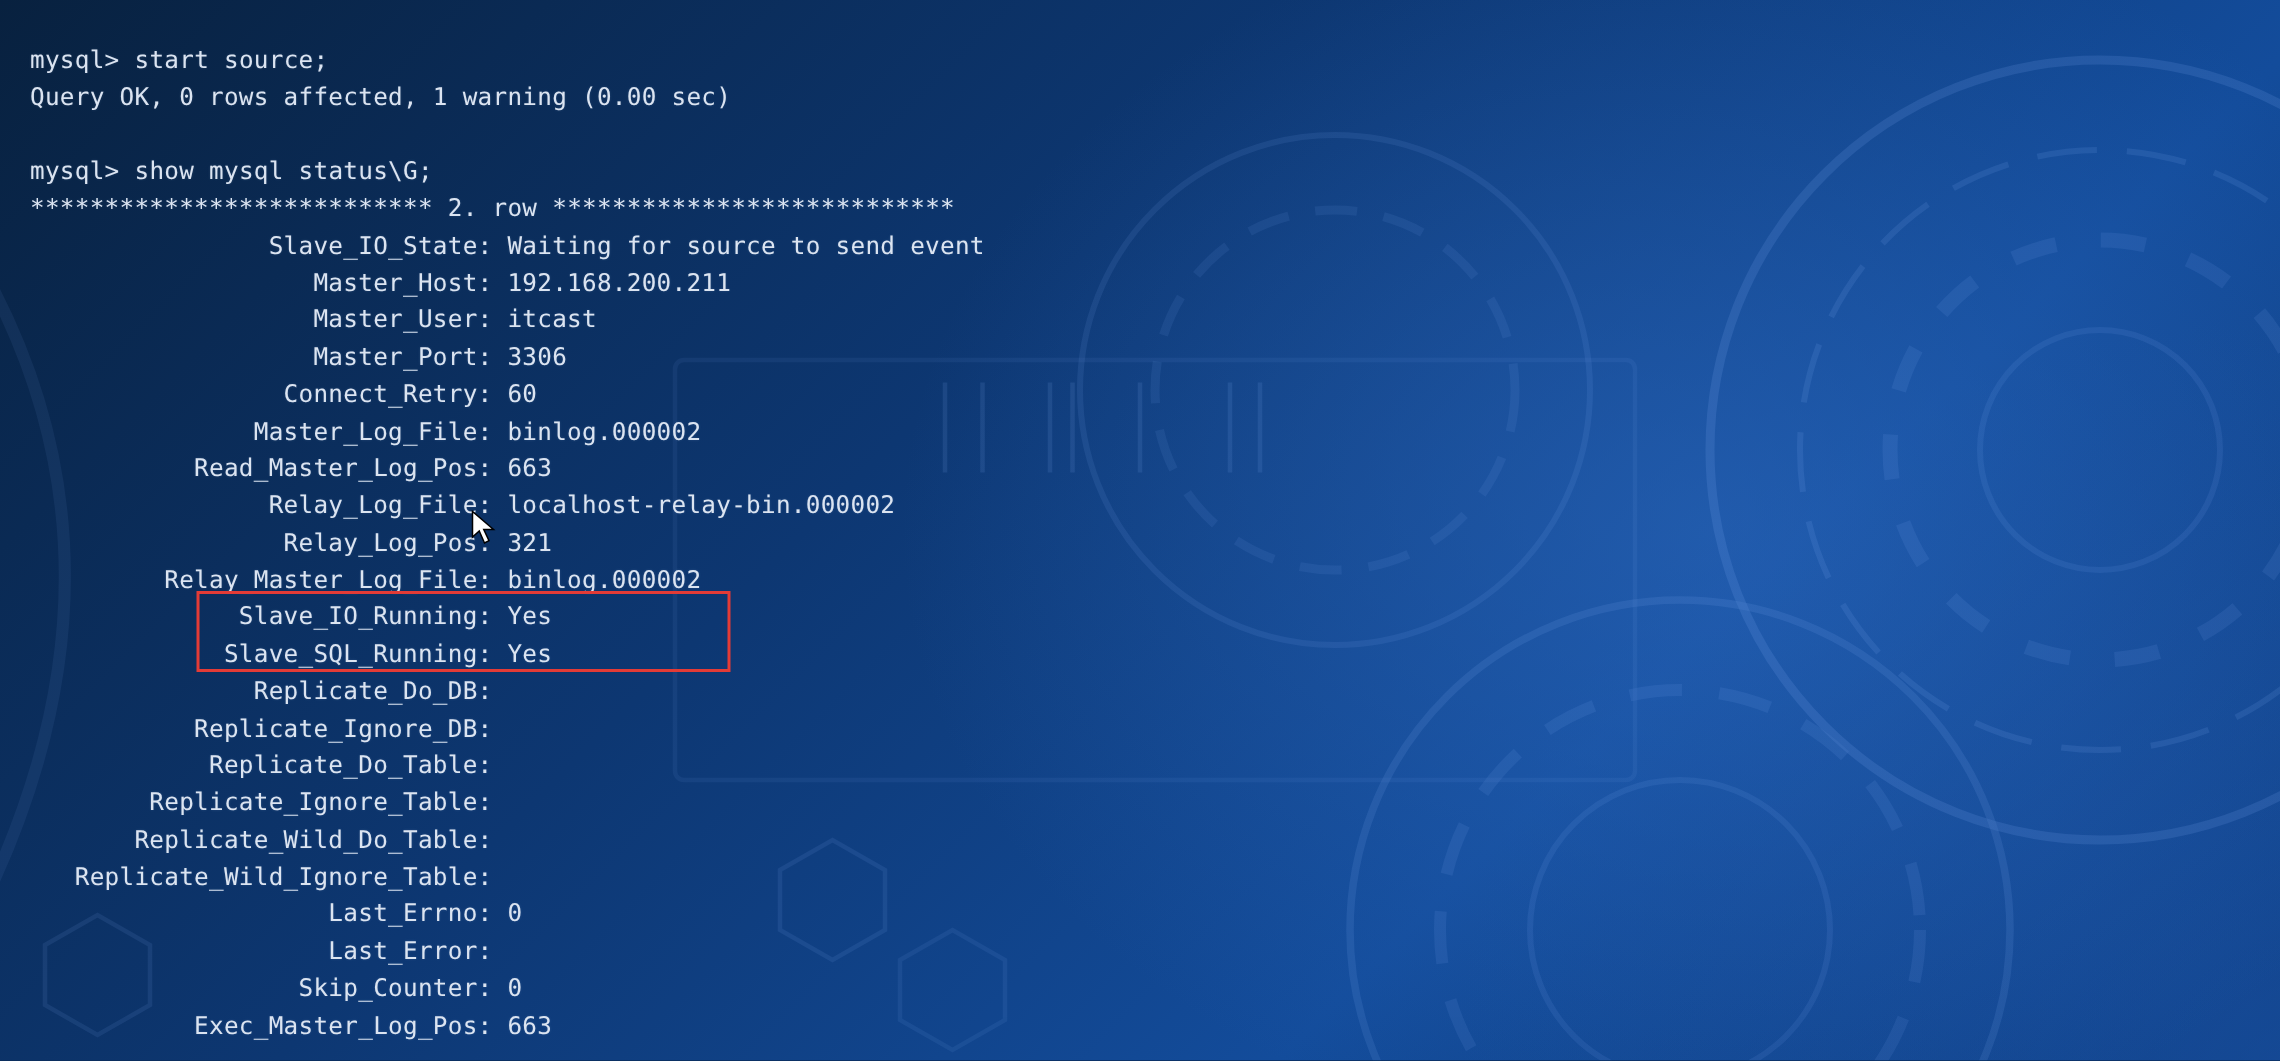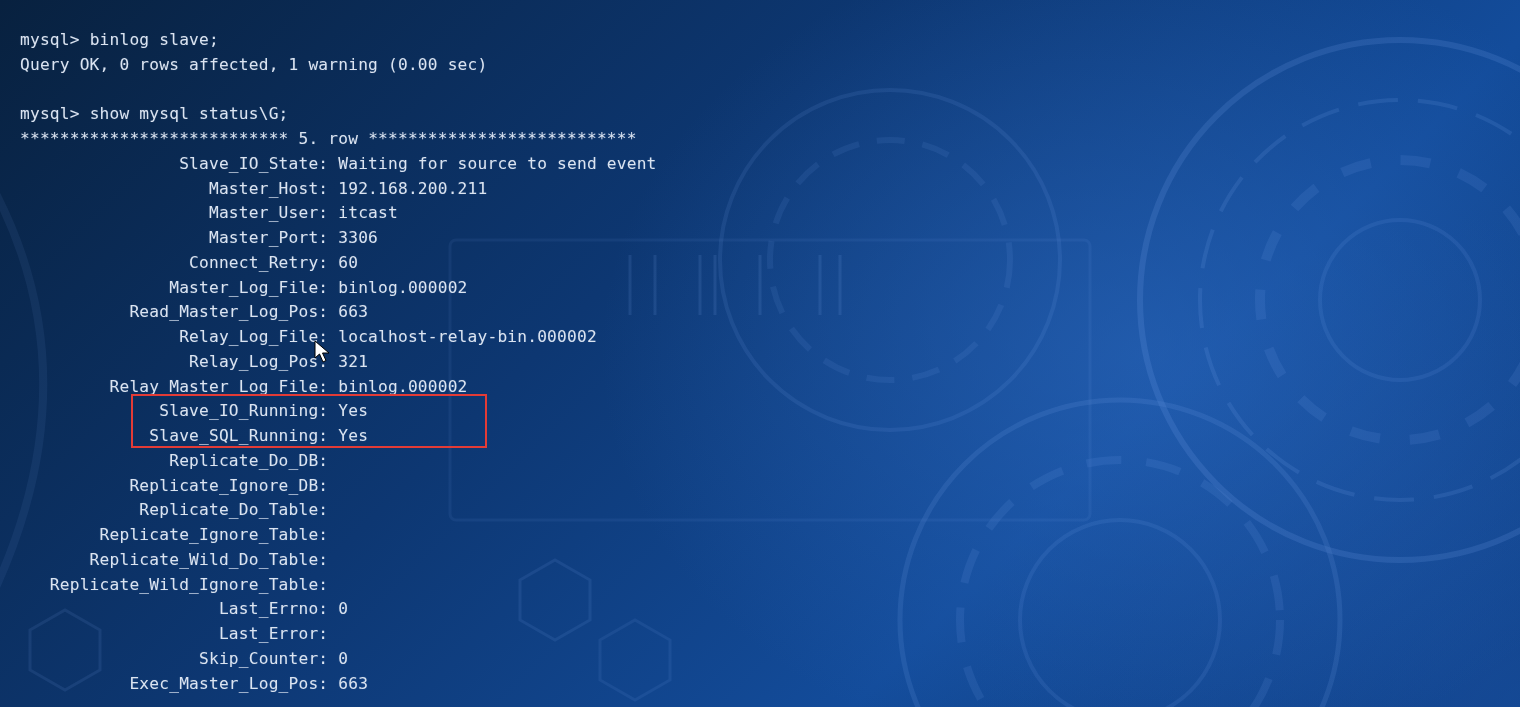--- a/index.html
+++ b/index.html
@@ -87,25 +87,25 @@
       <line x1="655" y1="255" x2="655" y2="315"></line>
       <line x1="700" y1="255" x2="700" y2="315"></line>
       <line x1="715" y1="255" x2="715" y2="315"></line>
       <line x1="760" y1="255" x2="760" y2="315"></line>
       <line x1="820" y1="255" x2="820" y2="315"></line>
       <line x1="840" y1="255" x2="840" y2="315"></line>
     </g>
   </g>
 </svg>
 
-<div class="terminal"><span>mysql&gt;</span> <span>binlog slave;</span>
+<div class="terminal"><span>mysql&gt;</span> <span>start source;</span>
 <span>Query OK, 0 rows affected, 1 warning (0.00 sec)</span>
 
 <span>mysql&gt;</span> <span>show mysql status\G;</span>
-<span>***************************</span> <span>5. row</span> <span>***************************</span>
+<span>***************************</span> <span>2. row</span> <span>***************************</span>
 <span id="status-lines">                Slave_IO_State: Waiting for source to send event
                    Master_Host: 192.168.200.211
                    Master_User: itcast
                    Master_Port: 3306
                  Connect_Retry: 60
                Master_Log_File: binlog.000002
            Read_Master_Log_Pos: 663
                 Relay_Log_File: localhost-relay-bin.000002
                  Relay_Log_Pos: 321
          Relay_Master_Log_File: binlog.000002

